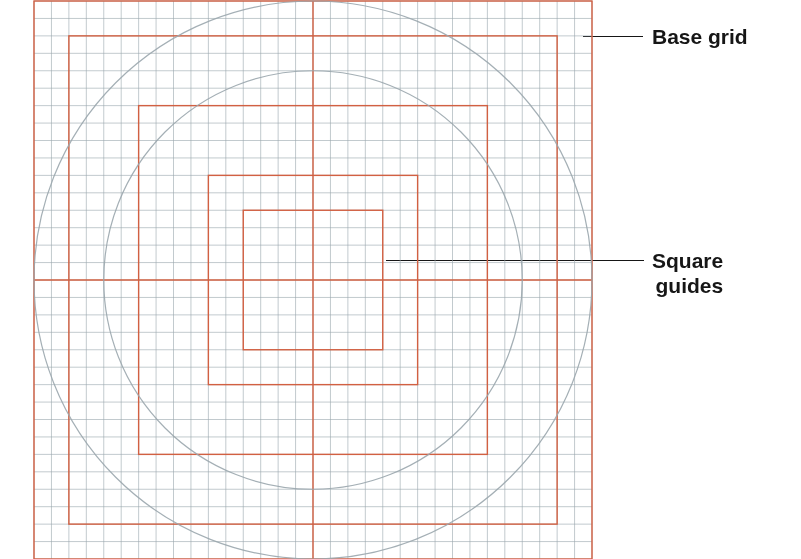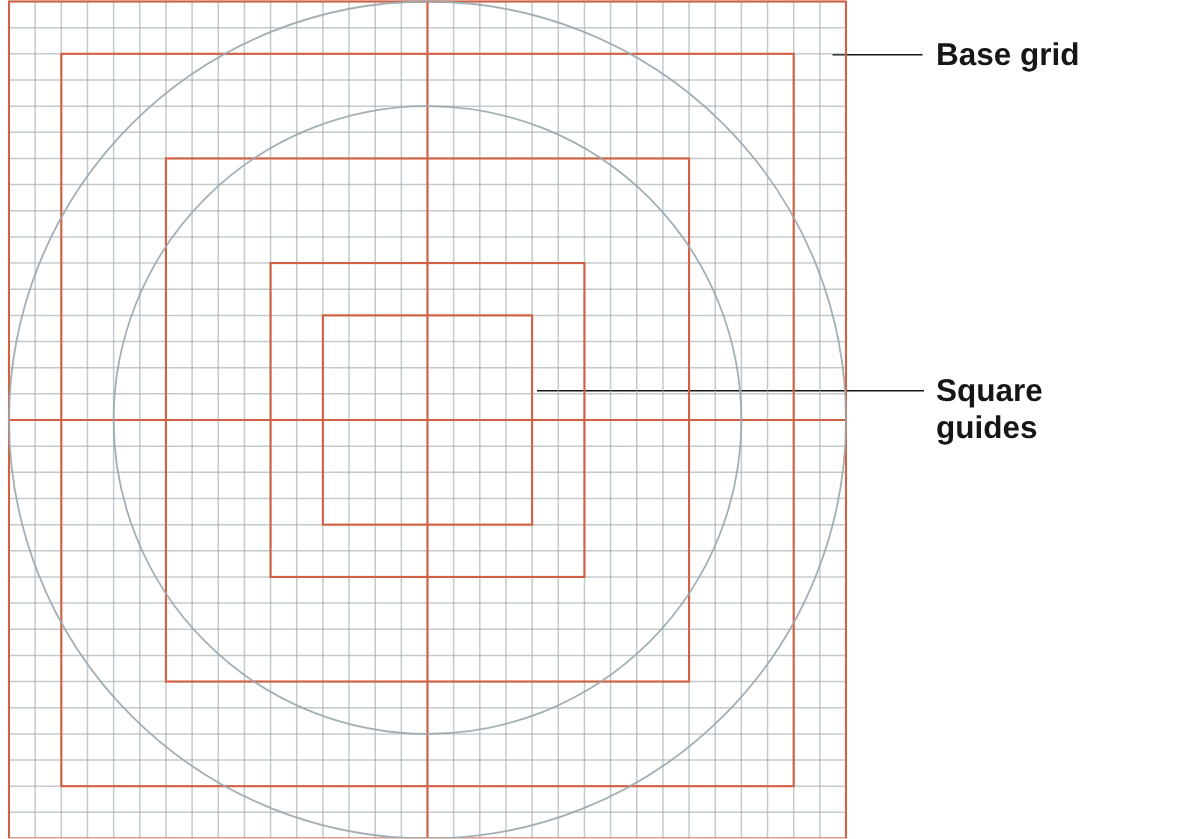--- a/index.html
+++ b/index.html
@@ -8,20 +8,21 @@
     width: 801px;
     height: 559px;
     background: #ffffff;
     font-family: -apple-system, BlinkMacSystemFont, "Segoe UI", Arial, sans-serif;
     overflow: hidden;
   }
   .stage {
     position: relative;
     width: 678px;
     height: 559px;
+    margin-left: 28px;
   }
   .grid-area {
     position: absolute;
     left: 5px;
     top: 0;
     width: 560px;
     height: 559px;
   }
   svg { display: block; }
   .label {
@@ -40,21 +41,21 @@
 </style>
 </head>
 <body>
 
 <div class="stage">
 
   <div class="leader" style="left:555px; top:36px; width:60px;"></div>
   <div class="leader" style="left:358px; top:260px; width:258px;"></div>
 
   <div class="label" style="left:624px; top:24px;">Base grid</div>
-  <div class="label" style="left:624px; top:248px;">Square
+  <div class="label" style="left:624px; top:248px;text-align:right;">Square
 guides</div>
 
   <div class="grid-area">
     <svg id="grid-svg" width="560" height="559" viewBox="0 0 560 559">
         <line x1="1" y1="1" x2="1" y2="559" stroke="#9aa6ad" stroke-width="1" stroke-opacity="0.6"></line>
         <line x1="1" y1="1" x2="559" y2="1" stroke="#9aa6ad" stroke-width="1" stroke-opacity="0.6"></line>
         <line x1="18.4375" y1="1" x2="18.4375" y2="559" stroke="#9aa6ad" stroke-width="1" stroke-opacity="0.6"></line>
         <line x1="1" y1="18.4375" x2="559" y2="18.4375" stroke="#9aa6ad" stroke-width="1" stroke-opacity="0.6"></line>
         <line x1="35.875" y1="1" x2="35.875" y2="559" stroke="#9aa6ad" stroke-width="1" stroke-opacity="0.6"></line>
         <line x1="1" y1="35.875" x2="559" y2="35.875" stroke="#9aa6ad" stroke-width="1" stroke-opacity="0.6"></line>

